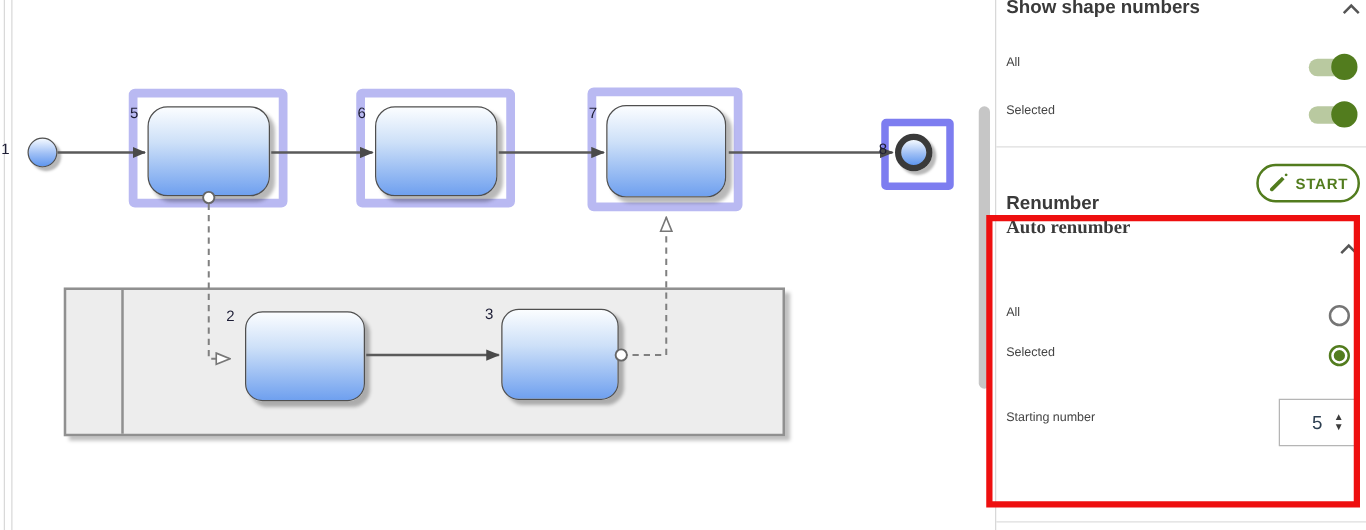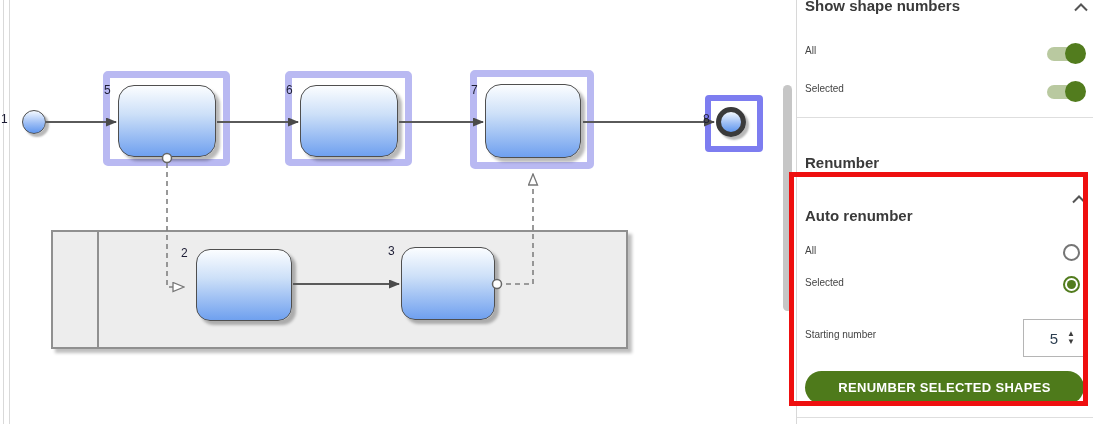--- a/index.html
+++ b/index.html
@@ -146,41 +146,49 @@
     </div>
 
     <div class="row-label" style="top:83px;">Selected</div>
     <div class="toggle" style="left:250px; top:85px;">
       <div class="knob"></div>
     </div>
 
     <div class="divider" style="top:117px;"></div>
 
     <div class="panel-title" style="top:138px;margin-top:16px;">Renumber</div>
+    <div class="start-btn">
+      <svg width="17" height="17" viewBox="0 0 17 17">
+        <line x1="3.5" y1="13.5" x2="10.5" y2="6.5" stroke="#527c1e" stroke-width="3" stroke-linecap="round"></line>
+        <line x1="11" y1="6" x2="12.6" y2="4.4" stroke="#527c1e" stroke-width="3" stroke-linecap="butt"></line>
+        <line x1="14.2" y1="1.2" x2="15.6" y2="2.6" stroke="#527c1e" stroke-width="1.4"></line>
+        <line x1="15.6" y1="1.2" x2="14.2" y2="2.6" stroke="#527c1e" stroke-width="1.4"></line>
+      </svg>
+      <span>START</span>
+    </div>
 
-    <div class="panel-title" style="top:207px;">Auto renumber</div>
+    <div class="panel-title" style="top:174px;font-family:Liberation Serif, serif;">Auto renumber</div>
     <svg class="chev" style="left:274px; top:194px;" viewBox="0 0 16 11">
       <polyline points="2,8.5 8,2.5 14,8.5" fill="none" stroke="#555" stroke-width="2"></polyline>
     </svg>
 
     <div class="row-label" style="top:245px;">All</div>
     <div class="radio off" style="left:266px; top:244px;"></div>
 
     <div class="row-label" style="top:277px;">Selected</div>
     <div class="radio on" style="left:266px; top:276px;"></div>
 
     <div class="row-label" style="top:329px;">Starting number</div>
     <div class="num-input-wrap">
       <input type="text" value="5" style="">
       <div class="spinner">
         <span class="arr">▲</span>
         <span class="arr">▼</span>
       </div>
     </div>
 
-    <button class="big-btn">RENUMBER SELECTED SHAPES</button>
 
     <div class="divider" style="top:417px;"></div>
   </div>
 
   <div class="red-box"></div>
 
 </div>
 
 </body></html>

